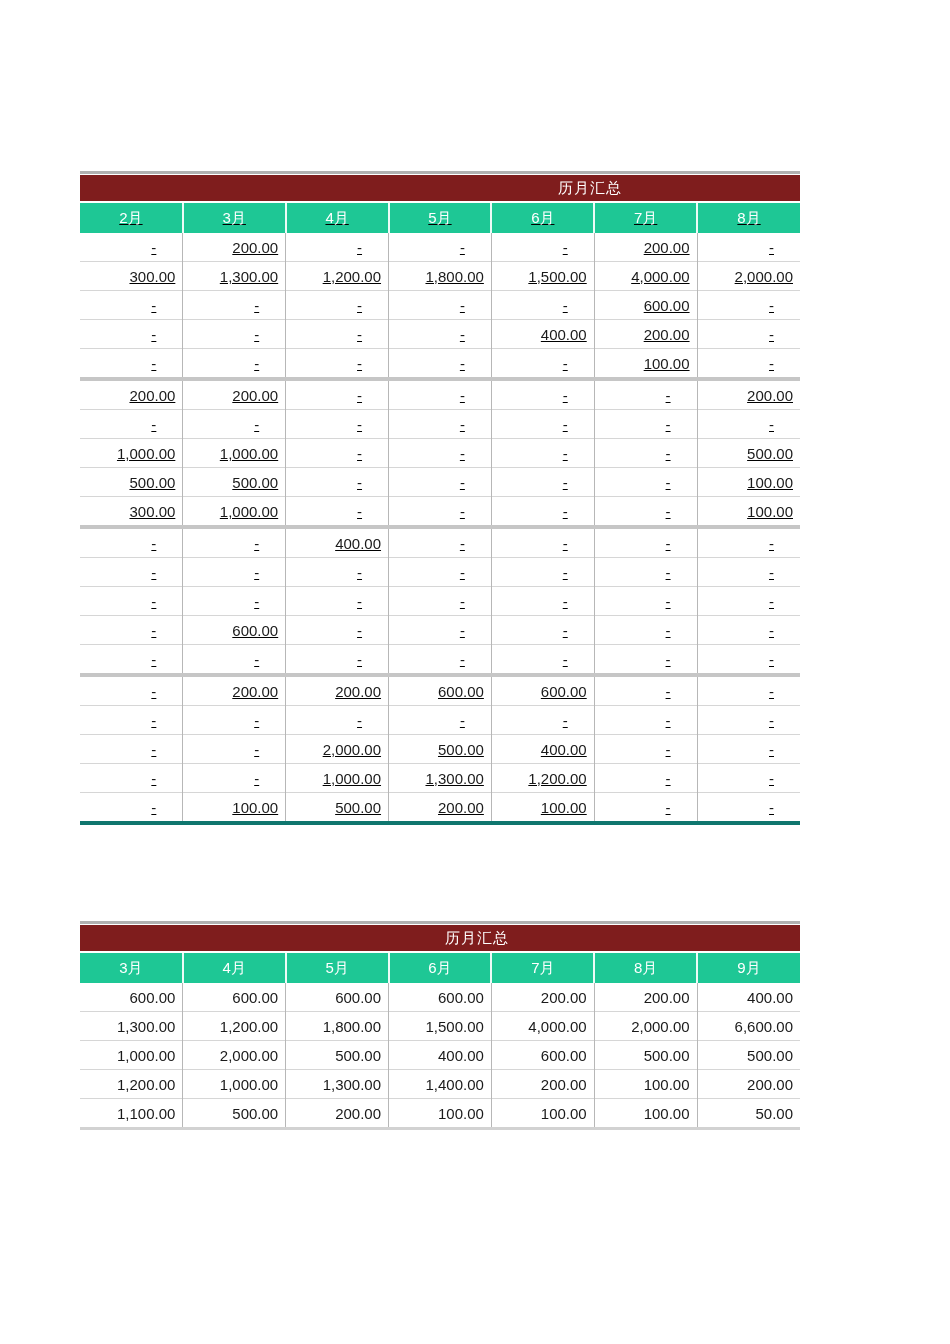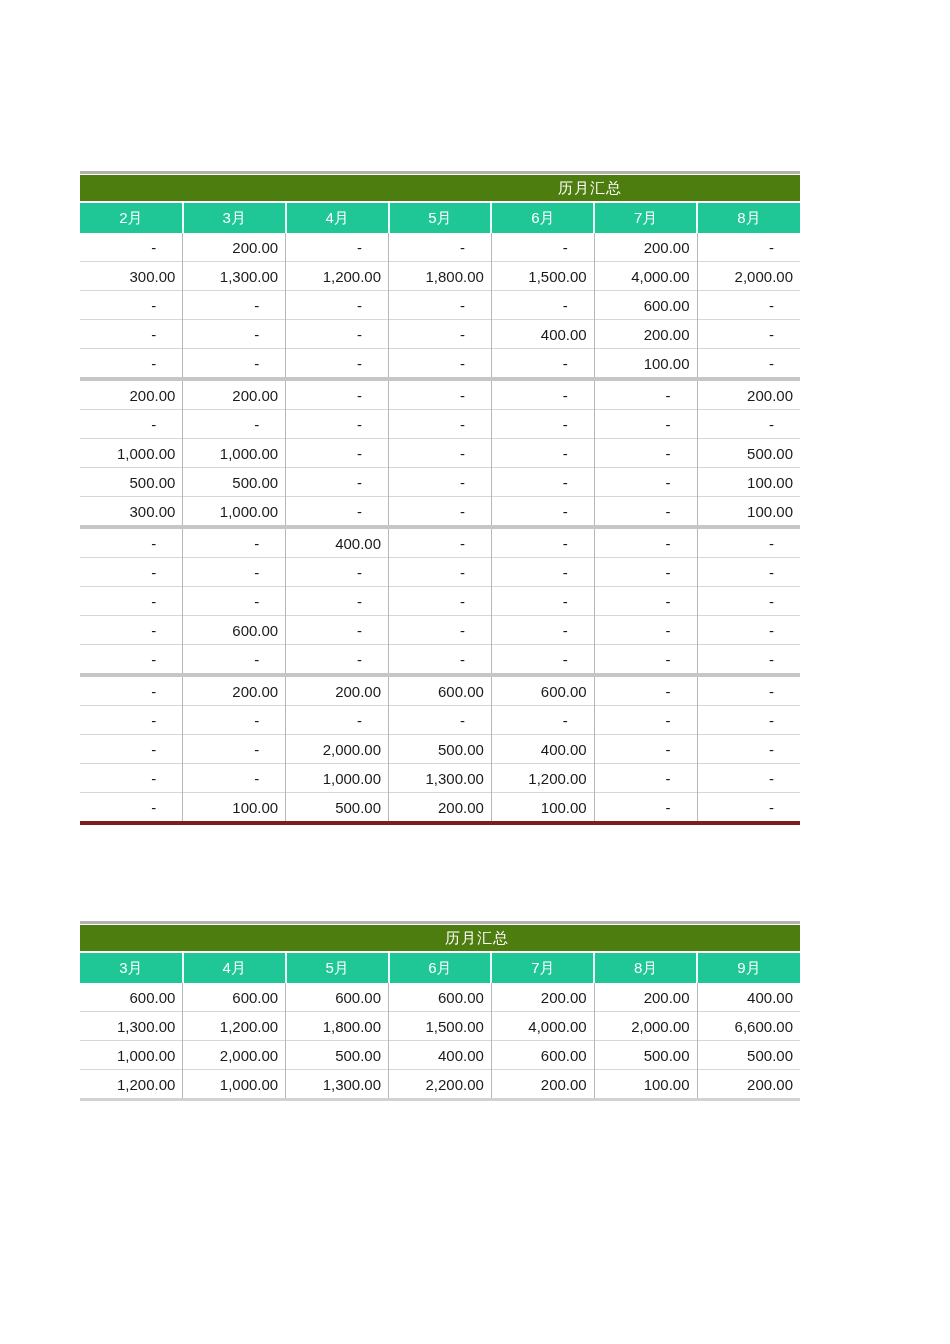--- a/index.html
+++ b/index.html
@@ -23,41 +23,41 @@
   .t2 { top: 921px; }
 
   .top-strip {
     height: 3px;
     background: #b1b1b1;
     margin-bottom: 1px;
   }
 
   .title-row {
     height: 26px;
-    background: #4d7c0f;
+    background: #7f1d1d;
     display: flex;
     align-items: center;
     justify-content: center;
     border-bottom: 2px solid #ffffff;
   }
   .title {
     color: #ffffff;
     font-size: 15px;
     letter-spacing: 1px;
     white-space: nowrap;
   }
   .t1 .title { transform: translateX(150px); }
   .t2 .title { transform: translateX(37px); }
 
   table {
     width: 100%;
     border-collapse: collapse;
     table-layout: fixed;
   }
-  .t1 table { border-bottom: 4px solid #7f1d1d; }
+  .t1 table { border-bottom: 4px solid #0f766e; text-decoration: underline; }
   .t2 table { border-bottom: 3px solid #d2d2d2; }
 
   thead th {
     background: #1ec795;
     color: #ffffff;
     font-weight: normal;
     font-size: 15px;
     height: 30px;
     text-align: center;
     padding: 0;
@@ -333,20 +333,29 @@
           <td class="num">500.00</td>
           <td class="num">400.00</td>
           <td class="num">600.00</td>
           <td class="num">500.00</td>
           <td class="num">500.00</td>
         </tr>
         <tr>
           <td class="num">1,200.00</td>
           <td class="num">1,000.00</td>
           <td class="num">1,300.00</td>
-          <td class="num">2,200.00</td>
-          <td class="num">200.00</td>
-          <td class="num">100.00</td>
-          <td class="num">200.00</td>
+          <td class="num">1,400.00</td>
+          <td class="num">200.00</td>
+          <td class="num">100.00</td>
+          <td class="num">200.00</td>
+        </tr>
+        <tr>
+          <td class="num">1,100.00</td>
+          <td class="num">500.00</td>
+          <td class="num">200.00</td>
+          <td class="num">100.00</td>
+          <td class="num">100.00</td>
+          <td class="num">100.00</td>
+          <td class="num">50.00</td>
         </tr>
       </tbody>
     </table>
 </section>
 
 </body></html>

